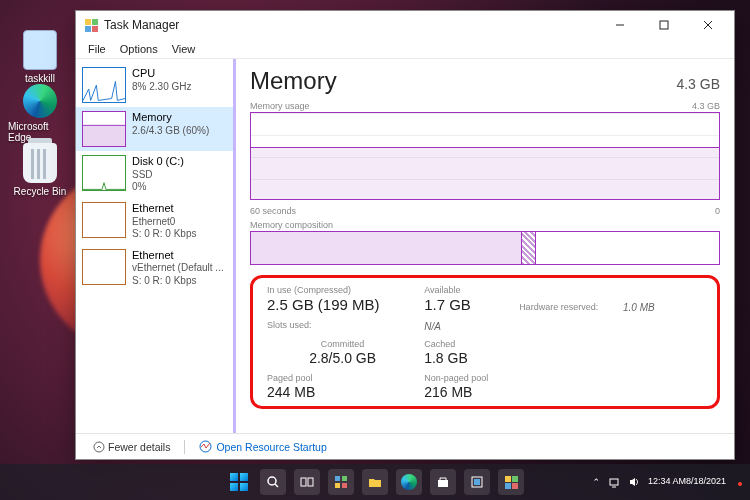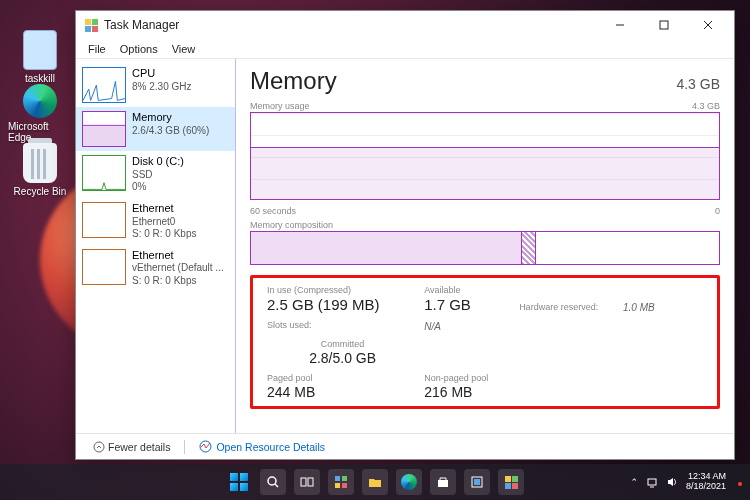--- a/index.html
+++ b/index.html
@@ -21,21 +21,21 @@
   .titlebar .icon span{width:6px;height:6px;margin:0.5px;}
   .titlebar .title { flex:1; font-size:12px;}
   .winbtn { width:44px; height:28px; display:flex; align-items:center; justify-content:center; cursor:pointer;}
   .winbtn svg{width:10px;height:10px;stroke:#222;stroke-width:1;fill:none;}
   .menubar { height:20px; display:flex; gap:2px; padding:0 6px; align-items:center; font-size:11px; border-bottom:1px solid #e8e8e8;}
   .menubar span{padding:2px 6px;cursor:pointer;}
   .tabbar { height:24px; display:flex; align-items:flex-end; padding:0 4px; border-bottom:1px solid #d0d0d0; background:#fff; font-size:11px;}
   .tab { padding:4px 8px; cursor:pointer; border:1px solid transparent; border-bottom:none; position:relative; top:1px; color:#555;}
   .tab.active { background:#fff; border-color:#d0d0d0; color:#000;}
   .content { flex:1; display:flex; overflow:hidden;}
-  .sidebar { width:160px; border-right:1px solid #c4b5fd; display:flex; flex-direction:column; padding:4px 0; overflow:hidden;}
+  .sidebar { width:160px; border-right:3px solid #c4b5fd; display:flex; flex-direction:column; padding:4px 0; overflow:hidden;}
   .srow { display:flex; gap:6px; padding:4px 6px; cursor:pointer;}
   .srow.selected { background:#d6ecff; }
   .schart { width:44px; height:36px; border:1px solid; background:#fff; position:relative; flex-shrink:0;}
   .schart.cpu{border-color:#1f77d0;}
   .schart.mem{border-color:#a030c0;}
   .schart.disk{border-color:#3a9a3a;}
   .schart.eth{border-color:#b86a2a;}
   .schart.cpu::after{content:"";position:absolute;left:0;right:0;bottom:0;height:60%;background:linear-gradient(180deg,transparent,transparent);}
   .schart .trace{position:absolute;inset:0;}
   .sinfo { display:flex; flex-direction:column; font-size:10px; line-height:1.25; color:#555;}
@@ -45,37 +45,37 @@
   .mhead { display:flex; align-items:baseline; justify-content:space-between;}
   .mtitle { font-size:24px; font-weight:400; color:#222;}
   .mtotal { font-size:14px; color:#555;}
   .glabel { font-size:9px; color:#888; display:flex; justify-content:space-between; margin-top:6px;}
   .graph { height:88px; border:1px solid #a030c0; background:#fff; position:relative; margin-top:1px;}
   .graph .fill{position:absolute;left:0;right:0;bottom:0;height:60%;background:rgba(186,120,210,.15);border-top:1px solid #a030c0;}
   .graph .grid{position:absolute;inset:0;background-image:linear-gradient(#eee 1px,transparent 1px);background-size:100% 22px;}
   .comp { height:34px; border:1px solid #a030c0; background:#fff; position:relative; margin-top:1px;}
   .comp .seg1{position:absolute;left:0;top:0;bottom:0;width:58%;background:rgba(186,120,210,.25);border-right:1px solid #a030c0;}
   .comp .seg2{position:absolute;left:58%;top:0;bottom:0;width:3%;background:repeating-linear-gradient(45deg,#c79ad8,#c79ad8 2px,#fff 2px,#fff 4px);border-right:1px solid #a030c0;}
-  .highlight { margin-top:10px; border:3px solid #e11; border-radius:2px; padding:8px 14px 6px 14px; display:grid; grid-template-columns: 1.7fr 1fr 1.1fr 0.9fr; column-gap:6px; row-gap:8px;}
+  .highlight { margin-top:10px; border:3px solid #e11; border-radius:12px; padding:8px 14px 6px 14px; display:grid; grid-template-columns: 1.7fr 1fr 1.1fr 0.9fr; column-gap:6px; row-gap:8px;}
   .stat .lbl{font-size:9px;color:#888;line-height:1.1;}
   .stat .val{font-size:14px;color:#222;}
   .stat .val.big{font-size:15px;}
   .stat.sm .val{font-size:10px;color:#666;font-style:italic;}
   .statusbar { height:26px; border-top:1px solid #e4e4e4; display:flex; align-items:center; padding:0 17px; gap:14px; font-size:10.5px;}
   .statusbar .link{color:#0066cc;cursor:pointer;display:flex;align-items:center;gap:4px;}
   .statusbar .fd{cursor:pointer;display:flex;align-items:center;gap:3px;color:#333;}
 
   .taskbar { position:absolute; left:0; right:0; bottom:0; height:36px; background:rgba(30,30,40,.72); backdrop-filter: blur(8px); display:flex; align-items:center; justify-content:center;}
   .taskbar .apps{display:flex;gap:8px;}
   .tapp{width:26px;height:26px;background:rgba(255,255,255,.12);border-radius:4px;display:flex;align-items:center;justify-content:center;cursor:pointer;}
   .tapp.start{background:transparent;}
   .tapp.start .grid{display:grid;grid-template-columns:8px 8px;grid-template-rows:8px 8px;gap:2px;}
   .tapp.start .grid span{background:linear-gradient(135deg,#3ad0ff,#0078d4);}
   .tray{position:absolute;right:6px;display:flex;align-items:center;gap:8px;color:#fff;font-size:9px;}
-  .tray .col{display:flex;flex-direction:column;align-items:flex-end;line-height:1.1;text-align:center;}
+  .tray .col{display:flex;flex-direction:row;align-items:flex-end;line-height:1.1;text-align:center;}
   .tray svg{width:12px;height:12px;fill:#fff;}
   .notif{width:4px;height:4px;background:#ff3b30;border-radius:50%;position:absolute;right:2px;bottom:6px;}
 </style>
 </head>
 <body>
 
 <div class="wallpaper"></div>
 
 <div class="desktop-icons">
   <div class="dicon txt">
@@ -217,20 +217,24 @@
         <div class="stat sm">
             <div class="lbl">Slots used:</div>
           </div>
         <div class="stat sm">
             <div class="val">N/A</div>
           </div>
         <div class="stat" style="grid-column:1;text-align:center;">
             <div class="lbl">Committed</div>
             <div class="val">2.8/5.0 GB</div>
           </div>
+        <div class="stat">
+            <div class="lbl">Cached</div>
+            <div class="val">1.8 GB</div>
+          </div>
         <div class="stat sm" style="grid-column:3;grid-row:1;align-self:end;">
             <div class="lbl" style="margin-top:15px;">Hardware reserved:</div>
           </div>
         <div class="stat sm" style="grid-column:4;grid-row:1;align-self:end;">
             <div class="val" style="margin-top:15px;">1.0 MB</div>
           </div>
         <div class="stat" style="grid-column:1;">
             <div class="lbl">Paged pool</div>
             <div class="val">244 MB</div>
           </div>
@@ -249,21 +253,21 @@
           <polyline points="4,5 6,7 8,5" fill="none" stroke="#666" transform="rotate(180 6 6)"></polyline>
         </svg>
       <span>Fewer details</span>
     </div>
     <div style="width:1px;height:14px;background:#ccc;"></div>
     <div class="link">
       <svg width="13" height="13" viewBox="0 0 13 13">
           <circle cx="6.5" cy="6.5" r="5.5" fill="none" stroke="#0066cc"></circle>
           <polyline points="2,7 5,4 7,8 11,3" fill="none" stroke="#d04040"></polyline>
         </svg>
-      <span>Open Resource Details</span>
+      <span>Open Resource Startup</span>
     </div>
   </div>
 </div>
 
 <div class="taskbar">
   <div class="apps">
     <div class="tapp start">
         <div class="grid">
           <span></span>
           <span></span>

